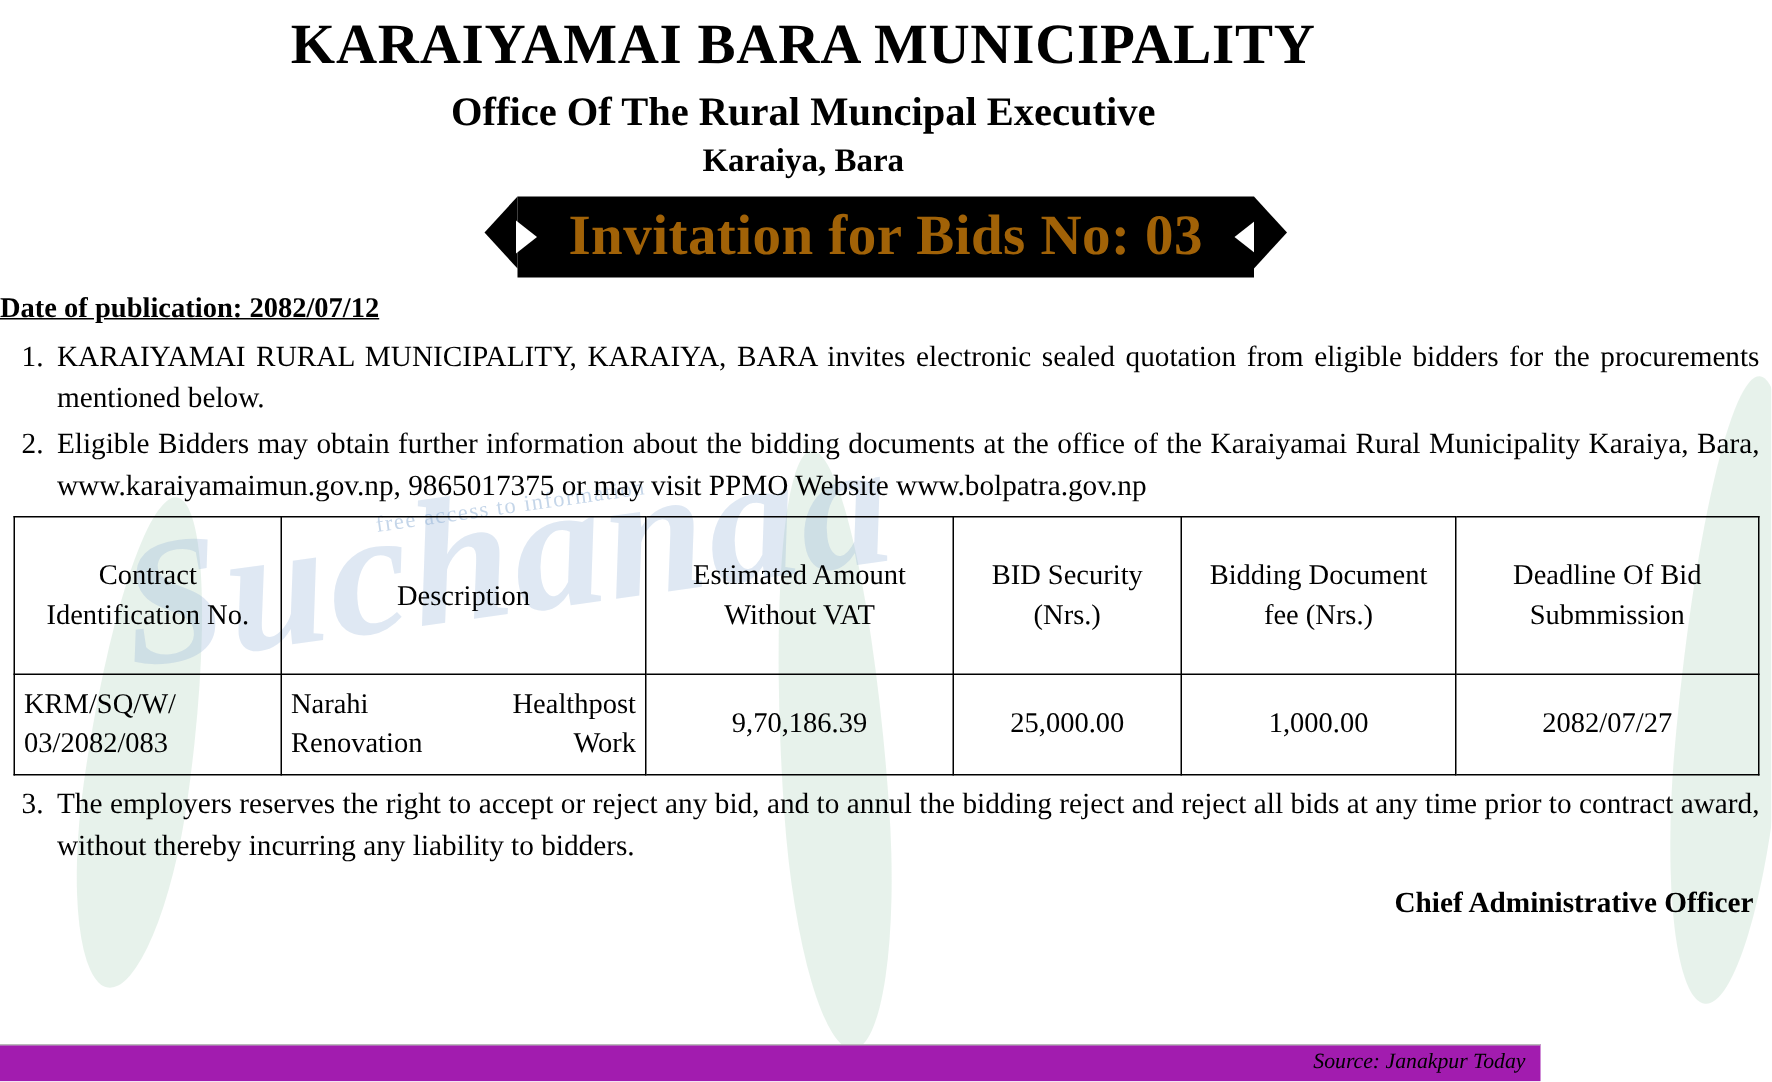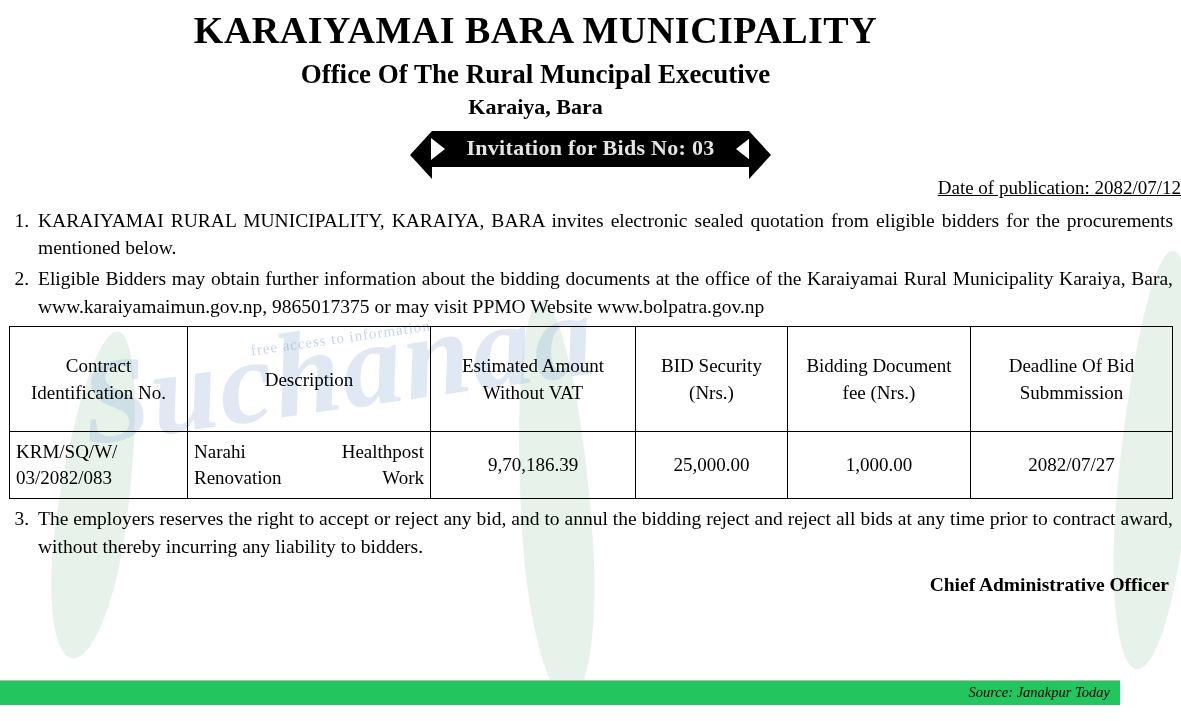--- a/index.html
+++ b/index.html
@@ -111,22 +111,22 @@
   .banner-wrap {
     display: flex;
     justify-content: center;
     margin-top: 10px;
   }
   .banner {
     position: relative;
     display: inline-flex;
     align-items: center;
     background: #000000;
-    color: #e5e5e5;
-    font-size: 22px;
+    color: #a16207;
+    font-size: 38px;
     font-weight: bold;
     padding: 4px 34px 6px 34px;
     letter-spacing: 0.3px;
   }
   .banner::before,
   .banner::after {
     content: "";
     position: absolute;
     top: 0;
     width: 0;
@@ -147,23 +147,23 @@
     top: 50%;
     margin-top: -11px;
     width: 0; height: 0;
     border-top: 11px solid transparent;
     border-bottom: 11px solid transparent;
   }
   .notch-l { left: -1px;  border-left: 14px solid #ffffff; }
   .notch-r { right: -1px; border-right: 14px solid #ffffff; }
 
   .pubdate {
-    text-align: right;
+    text-align: left;
     font-size: 19px;
-    font-weight: normal;
+    font-weight: bold;
     text-decoration: underline;
     margin-top: 10px;
   }
 
   
   .paras {
     margin-top: 8px;
     padding: 0 8px 0 10px;
   }
   .para {
@@ -213,29 +213,29 @@
   
   .signoff {
     text-align: right;
     font-size: 19.5px;
     font-weight: bold;
     padding: 10px 12px 0 0;
   }
   .source-bar {
     position: absolute;
     left: 0;
-    bottom: 16px;
-    width: 1120px;
+    bottom: 0;
+    width: 1027px;
     border-top: 1px solid #b9b9b9;
     text-align: right;
     font-size: 14.5px;
     font-style: italic;
     padding: 3px 10px 4px 0;
     box-sizing: border-box;
-    background: #22c55e;
+    background: #a21caf;
     z-index: 3;
   }
 </style>
 </head>
 <body>
 
 <div class="page">
 
   <div class="watermark">
     <div class="wm-leaf l1"></div>

